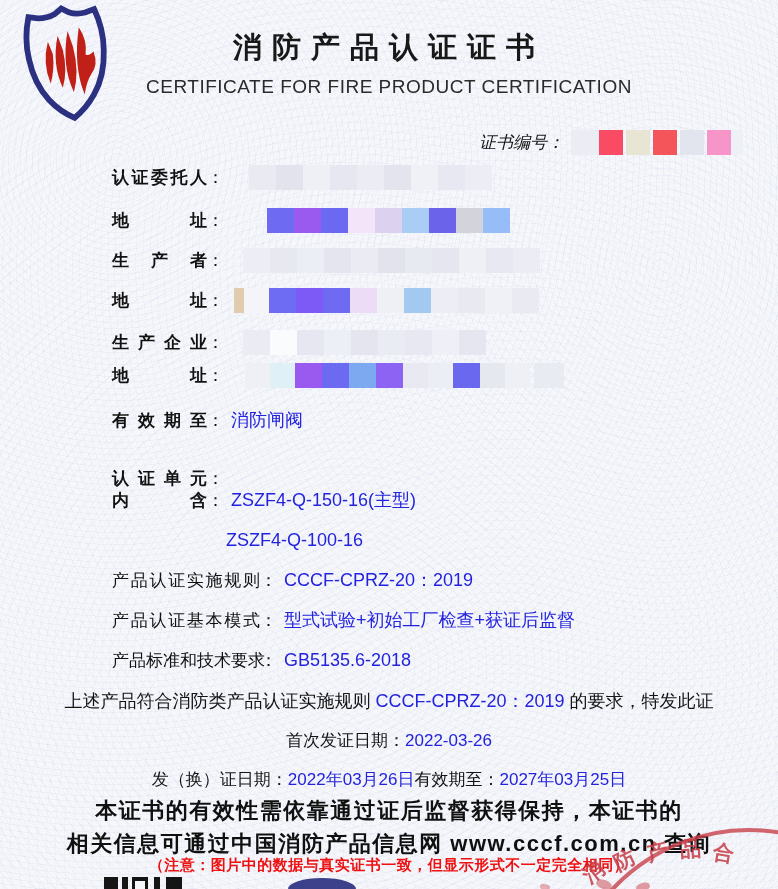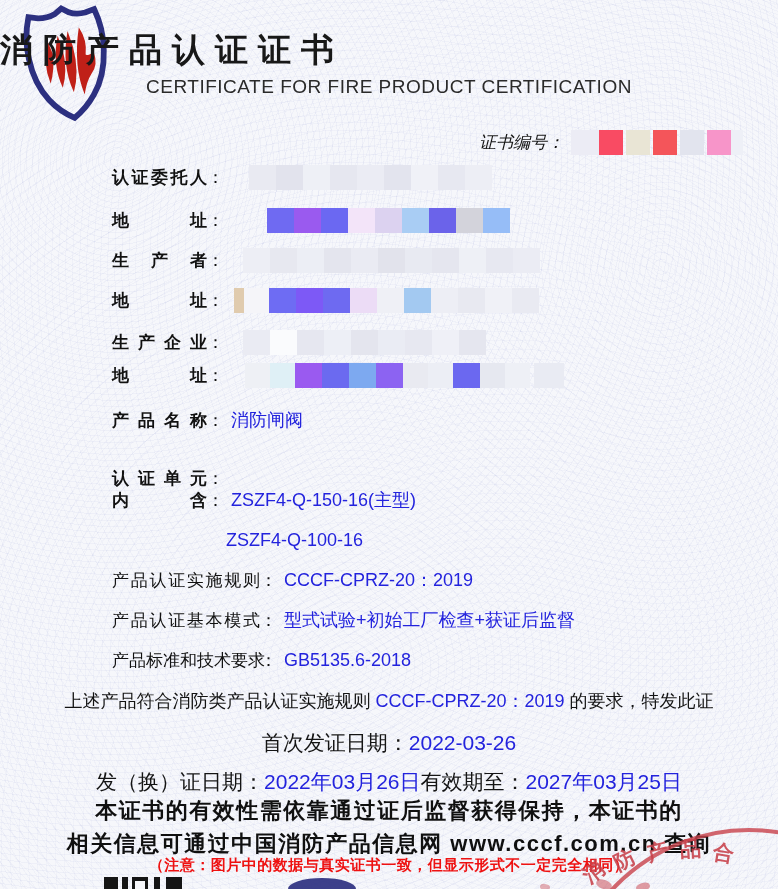--- a/index.html
+++ b/index.html
@@ -10,38 +10,38 @@
       repeating-radial-gradient(circle at 15% 18%, rgba(130,140,205,0.07) 0 1px, transparent 1px 6px),
       repeating-radial-gradient(circle at 85% 30%, rgba(130,140,205,0.06) 0 1px, transparent 1px 7px),
       repeating-radial-gradient(circle at 45% 75%, rgba(130,140,205,0.06) 0 1px, transparent 1px 8px),
       repeating-radial-gradient(circle at 65% 95%, rgba(130,140,205,0.05) 0 1px, transparent 1px 9px),
       #f6f7fb;
     color:#141414;
   }
   .logo{position:absolute;left:8px;top:2px;transform:rotate(-7deg);}
   .shield{stroke:var(--logo_navy);stroke-width:5;fill:none;}
   .flame{fill:var(--flame_red);}
-  .title{position:absolute;top:28px;left:0;right:0;
-    font-size:33px;font-weight:bold;letter-spacing:10px;color:#181818;}
+  .title{position:absolute;top:28px;left:0;right:0;text-align:center;
+    font-size:29px;font-weight:bold;letter-spacing:10px;color:#181818;}
   .subtitle{position:absolute;top:76px;left:0;right:0;text-align:center;
     font-size:19px;color:#2a2a2a;letter-spacing:0.5px;}
   .certno-row{position:absolute;top:130px;left:479px;display:flex;align-items:center;font-size:17px;font-style:italic;}
   .row{position:absolute;left:112px;display:flex;align-items:center;height:26px;
     font-size:17px;white-space:nowrap;}
   .lab{display:inline-block;text-align:justify;text-align-last:justify;color:#111;}
   .lab.s{width:95px;font-weight:bold;}
   .lab.l{width:148px;}
   .colon{margin-right:7px;color:#111;}
   .val{color:var(--value_blue);font-size:18px;}
   .blocks{display:flex;height:25px;align-items:stretch;}
   .blocks>div{height:100%;flex:none;}
   .center-line{position:absolute;left:0;right:0;text-align:center;white-space:nowrap;}
   .blue{color:var(--value_blue);}
   .stmt{font-size:18px;}
-  .dateline{font-size:21px;}
+  .dateline{font-size:17px;}
   .foot{font-size:22px;font-weight:600;letter-spacing:1.5px;color:#101010;}
   .notice{font-size:15px;font-weight:bold;color:var(--notice_red);letter-spacing:0.5px;}
   .qr-partial{position:absolute;left:104px;bottom:0;width:78px;height:12px;
     background:
       linear-gradient(90deg,#151515 0 14px,transparent 14px 18px,#151515 18px 24px,transparent 24px 28px,
       #151515 28px 44px,transparent 44px 50px,#151515 50px 56px,transparent 56px 62px,#151515 62px 78px);}
   .qr-partial::after{content:"";position:absolute;left:31px;top:4px;width:10px;height:8px;background:#f6f7fb;}
   .dome{position:absolute;left:288px;bottom:0;width:68px;height:11px;background:var(--logo_navy);
     border-radius:50% 50% 0 0 / 100% 100% 0 0;opacity:.92;}
   .seal-ring{position:absolute;left:560px;top:828px;width:370px;height:370px;
@@ -198,21 +198,21 @@
         <div style="width: 25px; background: rgb(236, 238, 245);"></div>
         <div style="width: 27px; background: rgb(107, 104, 240);"></div>
         <div style="width: 25px; background: rgb(230, 232, 240);"></div>
         <div style="width: 25px; background: rgb(238, 240, 246);"></div>
         <div style="width: 4px;"></div>
         <div style="width: 30px; background: rgb(233, 235, 243);"></div>
       </div>
   </div>
 
   <div class="row" style="top:407px">
-    <span class="lab s">产品名称</span>
+    <span class="lab s">有效期至</span>
     <span class="colon">：</span>
     <span class="val">消防闸阀</span>
   </div>
 
   <div class="row" style="top:465px">
     <span class="lab s">认证单元</span>
     <span class="colon">：</span>
   </div>
 
   <div class="row" style="top:487px">

